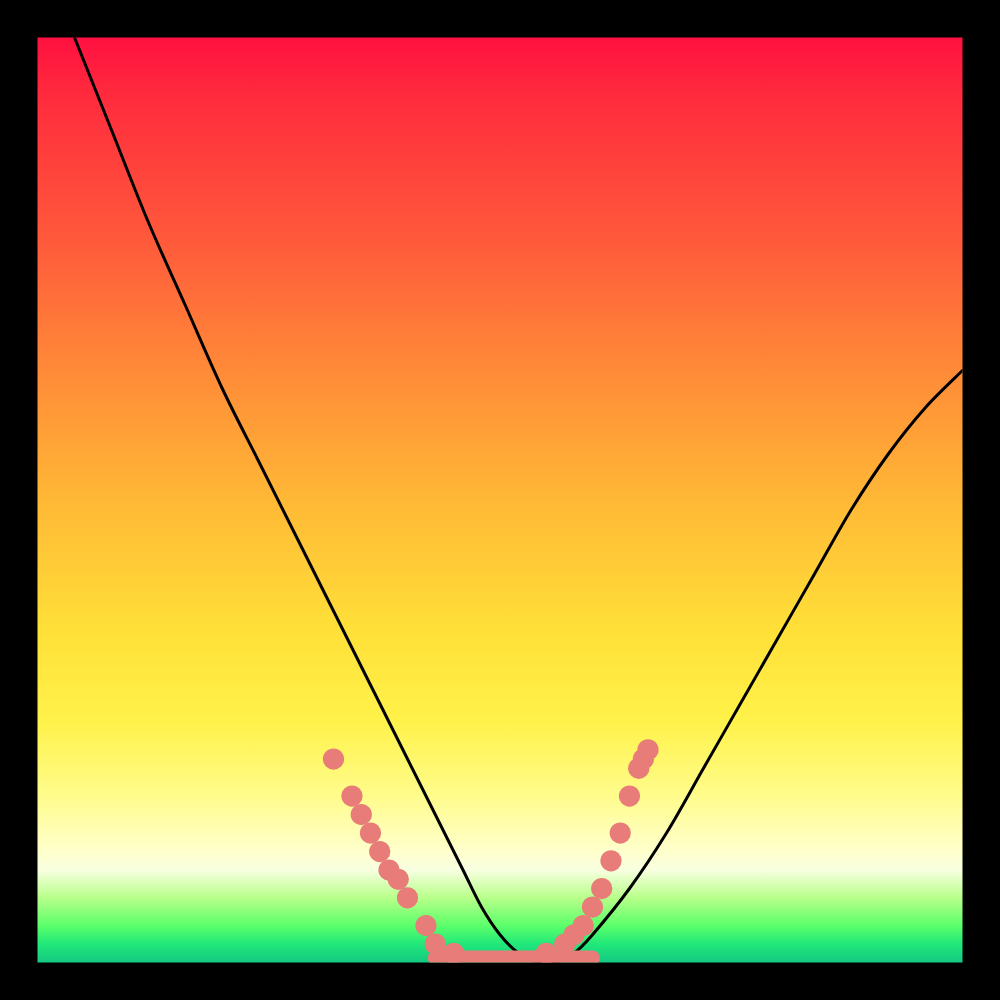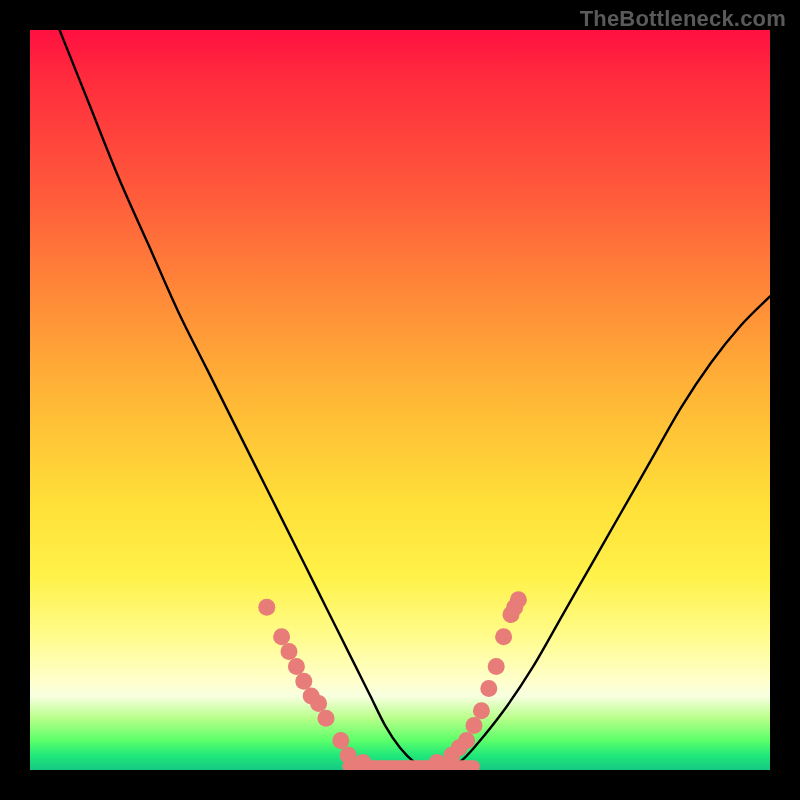--- a/index.html
+++ b/index.html
@@ -90,14 +90,13 @@
           <circle cx="451.4" cy="680.8" r="8.5" fill="#e77c78"></circle>
           <circle cx="458.8" cy="658.6" r="8.5" fill="#e77c78"></circle>
           <circle cx="466.2" cy="636.4" r="8.5" fill="#e77c78"></circle>
           <circle cx="473.6" cy="606.8" r="8.5" fill="#e77c78"></circle>
           <circle cx="481" cy="584.6" r="8.5" fill="#e77c78"></circle>
           <circle cx="484.70000000000005" cy="577.2" r="8.5" fill="#e77c78"></circle>
           <circle cx="488.40000000000003" cy="569.8" r="8.5" fill="#e77c78"></circle>
         </g>
     </svg>
   </div>
-  <div class="watermark">TheBottleneck.com</div>
 </div>
 
 </body></html>

